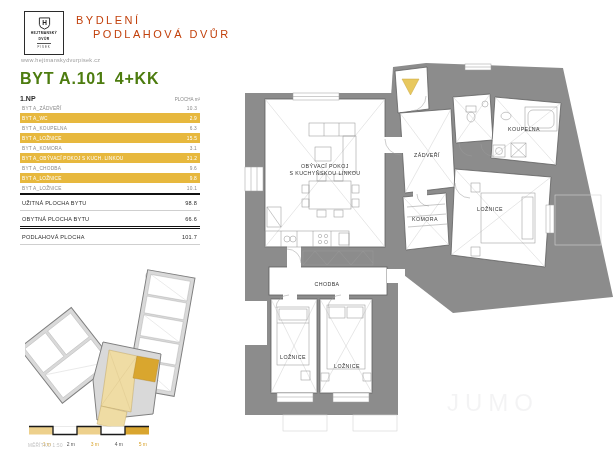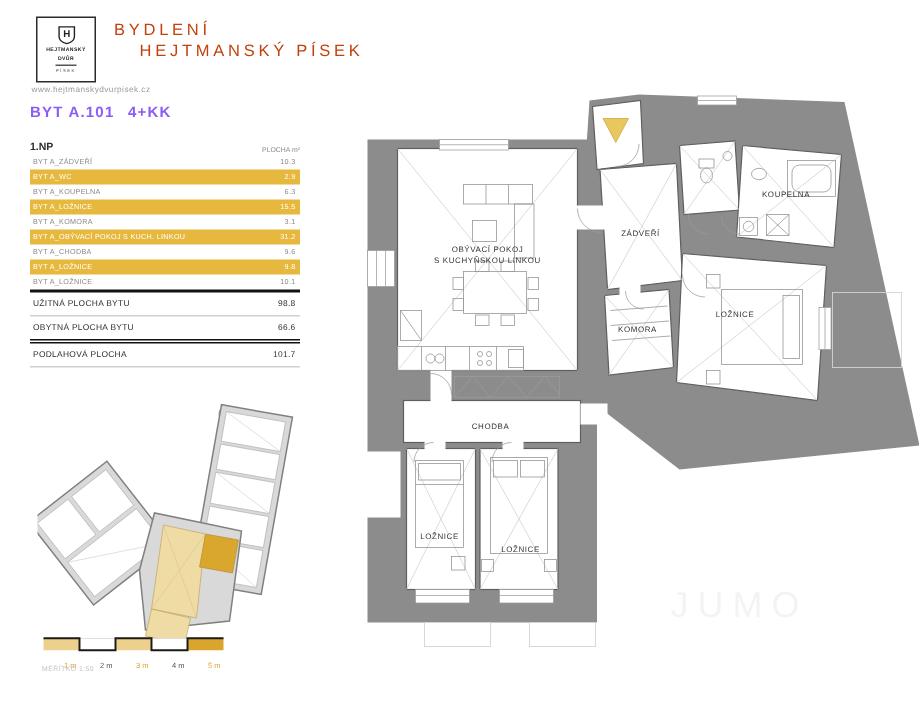--- a/index.html
+++ b/index.html
@@ -11,22 +11,22 @@
             border:1.5px solid #2b2b2b;display:flex;flex-direction:column;
             align-items:center;justify-content:center;gap:1px;background:#fff;}
   .logo-name{font-size:3.4px;font-weight:bold;letter-spacing:.3px;color:#222;line-height:1.2;text-align:center;}
   .logo-city{font-size:2.8px;letter-spacing:1px;color:#444;border-top:.5px solid #555;padding-top:1px;margin-top:1px;}
   .brand{position:absolute;left:76px;top:13px;color:#c2410c;}
   .brand-line1{font-size:11px;letter-spacing:2.5px;line-height:1.3;}
   .brand-line2{font-size:11px;letter-spacing:2.5px;line-height:1.3;margin-left:17px;}
   .website{position:absolute;left:21px;top:57px;font-size:5.5px;color:#9a9a9a;letter-spacing:.3px;text-decoration:none;}
 
   
-  .unit-title{position:absolute;left:20px;top:70px;font-size:10px;font-weight:bold;
-              color:#8b5cf6;letter-spacing:.8px;}
+  .unit-title{position:absolute;left:20px;top:70px;font-size:16px;font-weight:bold;
+              color:#4d7c0f;letter-spacing:.8px;}
   .unit-title .layout{margin-left:9px;}
 
   
   .table{position:absolute;left:20px;top:89px;width:180px;}
   .thead{display:flex;justify-content:space-between;align-items:flex-end;height:13px;padding-bottom:1px;}
   .floor{font-size:7px;font-weight:bold;color:#2c2c2c;}
   .area-h{font-size:4.6px;color:#8a8a8a;}
   .trow{display:flex;justify-content:space-between;align-items:center;height:10px;
         font-size:4.8px;color:#8a8a8a;padding:0 3px 0 2px;letter-spacing:.2px;}
   .trow.hl{background:#E7B83E;color:#ffffff;}
@@ -61,21 +61,21 @@
     <svg width="13" height="13" viewBox="0 0 14 14">
       <path d="M1.5,1 h11 v7 q0,3.5 -5.5,5 q-5.5,-1.5 -5.5,-5 Z" fill="none" stroke="#222" stroke-width="1"></path>
       <text x="7" y="8.6" text-anchor="middle" font-size="7" font-weight="bold" fill="#222">H</text>
     </svg>
     <div class="logo-name">HEJTMANSKÝ</div>
     <div class="logo-name">DVŮR</div>
     <div class="logo-city">PÍSEK</div>
   </div>
   <div class="brand">
     <div class="brand-line1">BYDLENÍ</div>
-    <div class="brand-line2">HEJTMANSKÝ PÍSEK</div>
+    <div class="brand-line2">PODLAHOVÁ DVŮR</div>
   </div>
   <a class="website" href="#">www.hejtmanskydvurpisek.cz</a>
 
   <div class="unit-title">
     <span>BYT A.101</span><span class="layout">4+KK</span>
   </div>
 
   <div class="table">
     <div class="thead">
       <span class="floor">1.NP</span>

